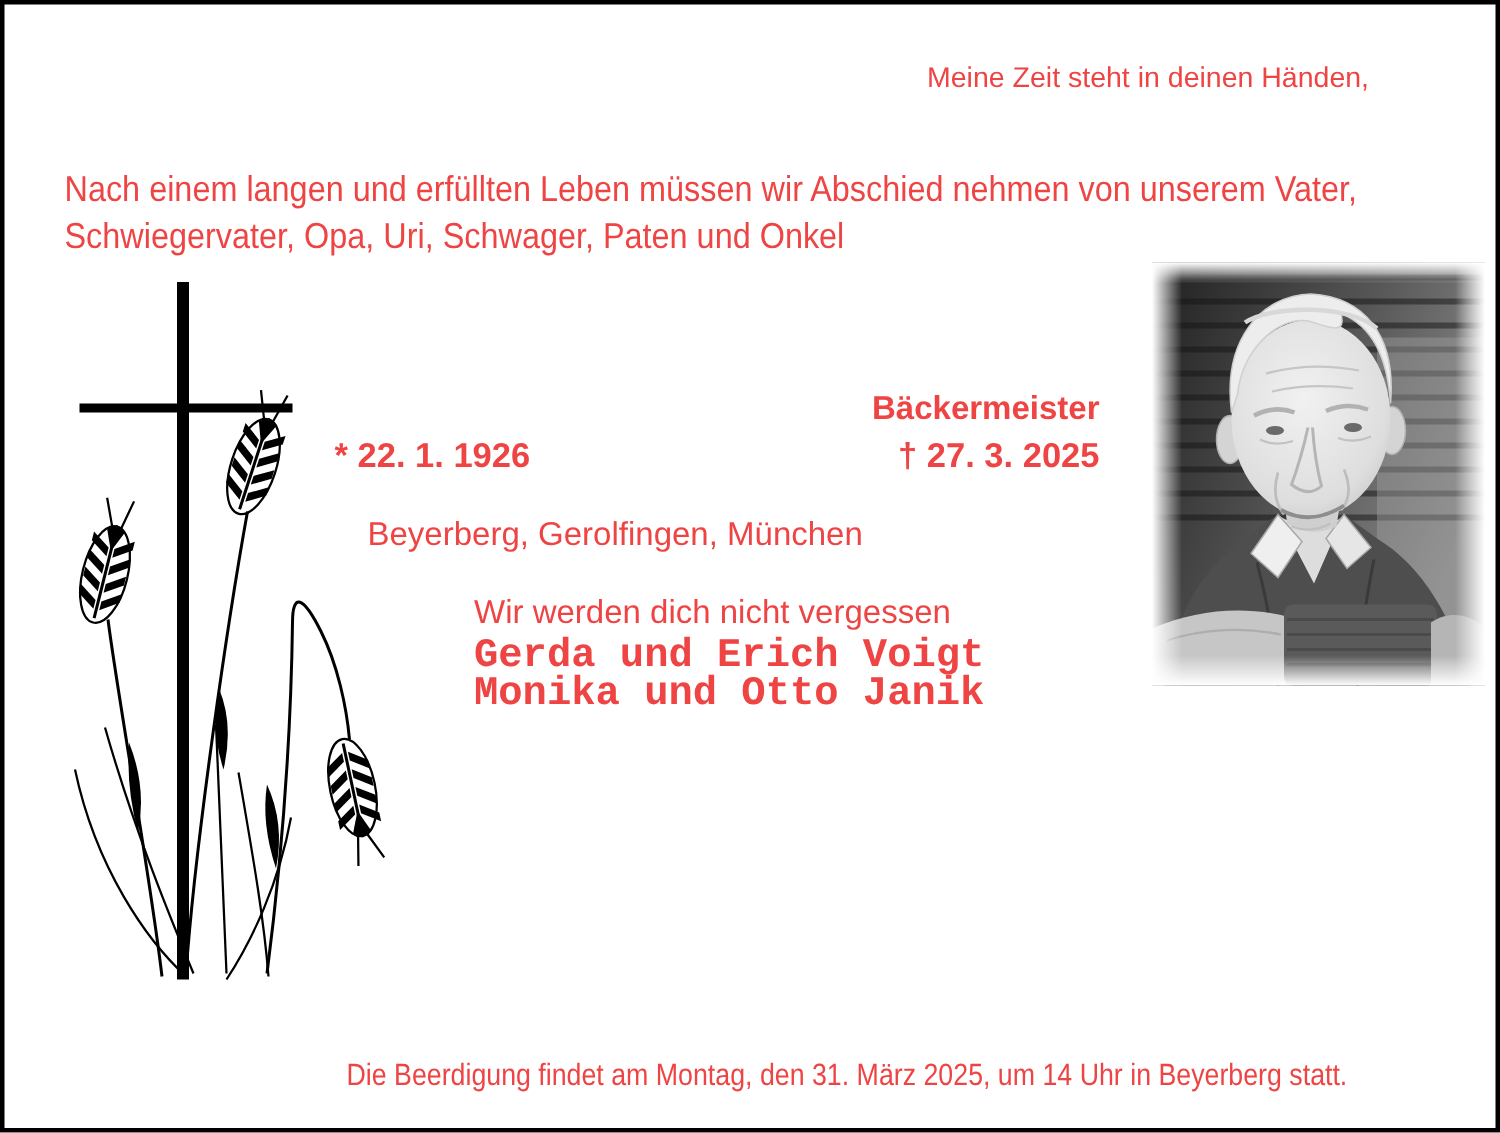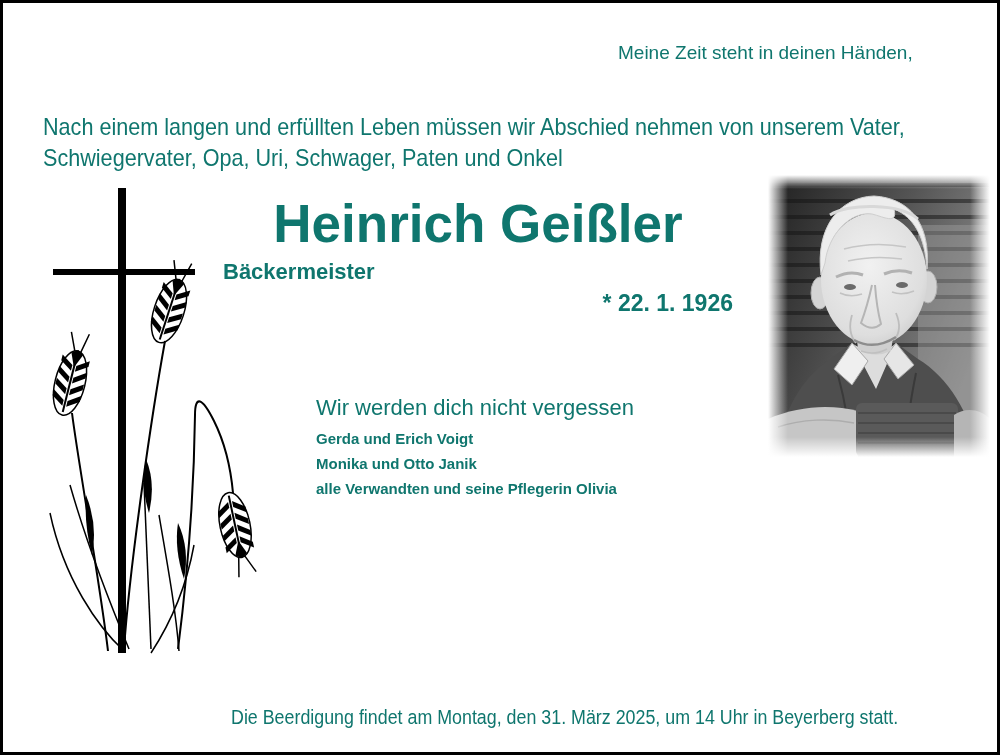--- a/index.html
+++ b/index.html
@@ -4,21 +4,21 @@
 <style>
   html,body{margin:0;padding:0;background:#888;}
   .page{
     position:relative;
     width:1000px;height:755px;
     background:#ffffff;
     border:3px solid #000;
     box-sizing:border-box;
     overflow:hidden;
     font-family:"Liberation Sans", sans-serif;
-    color:#0f766e;
+    color:#ef4444;
   }
   .abs{position:absolute;}
   .quote{
     left:615px;top:37px;
     font-size:19px;line-height:25px;
     white-space:nowrap;
   }
   .intro{
     left:40px;top:108px;
     font-size:24px;line-height:31px;
@@ -28,40 +28,41 @@
   }
   .deceased-name{
     left:220px;top:190px;width:510px;
     font-size:53px;font-weight:bold;
     text-align:center;white-space:nowrap;
     letter-spacing:0px;
   }
   .profession{
     left:220px;top:256px;width:510px;
     font-size:22px;font-weight:bold;
-    text-align:left;
+    text-align:right;
   }
   .dates{
     left:220px;top:287px;width:510px;
-    display:flex;justify-content:flex-end;gap:46px;
+    display:flex;justify-content:space-between;gap:46px;
     font-size:23px;font-weight:bold;
     white-space:nowrap;
   }
   .places{
     left:242px;top:340px;
     font-size:22px;white-space:nowrap;
   }
   .farewell{
     left:313px;top:392px;
     font-size:22px;white-space:nowrap;
   }
   .mourners{
     left:313px;top:423px;
-    font-size:15px;font-weight:bold;line-height:25px;
-    white-space:nowrap;
+    font-size:27px;font-weight:bold;line-height:25px;
+    white-space:nowrap;
+    font-family:Liberation Mono, monospace;
   }
   .funeral{
     left:228px;top:702px;
     font-size:20.5px;white-space:nowrap;
     transform:scaleX(0.87);
     transform-origin:0 0;
   }
   .cross-art{left:25px;top:180px;width:270px;height:500px;}
   .photo{left:765px;top:172px;width:222px;height:282px;}
   svg{display:block;}
@@ -114,24 +115,24 @@
       <path d="M 118,276 Q 128,300 121,330 Q 112,302 118,276 Z" fill="#000"></path>
       <path d="M 58,312 Q 70,342 64,372 Q 56,342 58,312 Z" fill="#000"></path>
       <path d="M 150,340 Q 162,366 156,396 Q 146,366 150,340 Z" fill="#000"></path>
 
       <use href="#wheat" transform="translate(141,128) rotate(18)"></use>
       <use href="#wheat" transform="translate(42,200) rotate(14)"></use>
       <use href="#wheat" transform="translate(207,342) rotate(168)"></use>
     </svg>
   </div>
 
-  <div class="abs deceased-name">Heinrich Geißler</div>
   <div class="abs profession">Bäckermeister</div>
   <div class="abs dates">
     <span>* 22. 1. 1926</span>
+    <span>† 27. 3. 2025</span>
   </div>
 
   <div class="abs photo">
     <svg viewBox="0 0 222 282" width="222" height="282">
       <defs>
         <linearGradient id="pbg" x1="0" y1="0" x2="1" y2="0.5">
           <stop offset="0" stop-color="#1f1f1f"></stop>
           <stop offset="0.55" stop-color="#555555"></stop>
           <stop offset="1" stop-color="#8a8a8a"></stop>
         </linearGradient>
@@ -211,24 +212,24 @@
       <path d="M 90,238 H 188 M 90,248 H 188 M 90,258 H 188 M 90,268 H 188" stroke="#4a4a4a" stroke-width="2" fill="none"></path>
       <path d="M 186,282 L 186,240 C 198,232 212,234 222,244 L 222,282 Z" fill="#b5b5b5"></path>
 
       <rect x="0" y="0" width="20" height="282" fill="url(#fadeL)"></rect>
       <rect x="202" y="0" width="20" height="282" fill="url(#fadeR)"></rect>
       <rect x="0" y="0" width="222" height="14" fill="url(#fadeT)"></rect>
       <rect x="0" y="262" width="222" height="20" fill="url(#fadeB)"></rect>
     </svg>
   </div>
 
+  <div class="abs places">Beyerberg, Gerolfingen, München</div>
 
   <div class="abs farewell">Wir werden dich nicht vergessen</div>
 
   <div class="abs mourners">
     <div>Gerda und Erich Voigt</div>
     <div>Monika und Otto Janik</div>
-    <div>alle Verwandten und seine Pflegerin Olivia</div>
   </div>
 
   <div class="abs funeral">Die Beerdigung findet am Montag, den 31. März 2025, um 14 Uhr in Beyerberg statt.</div>
 
 </div>
 
 </body></html>

